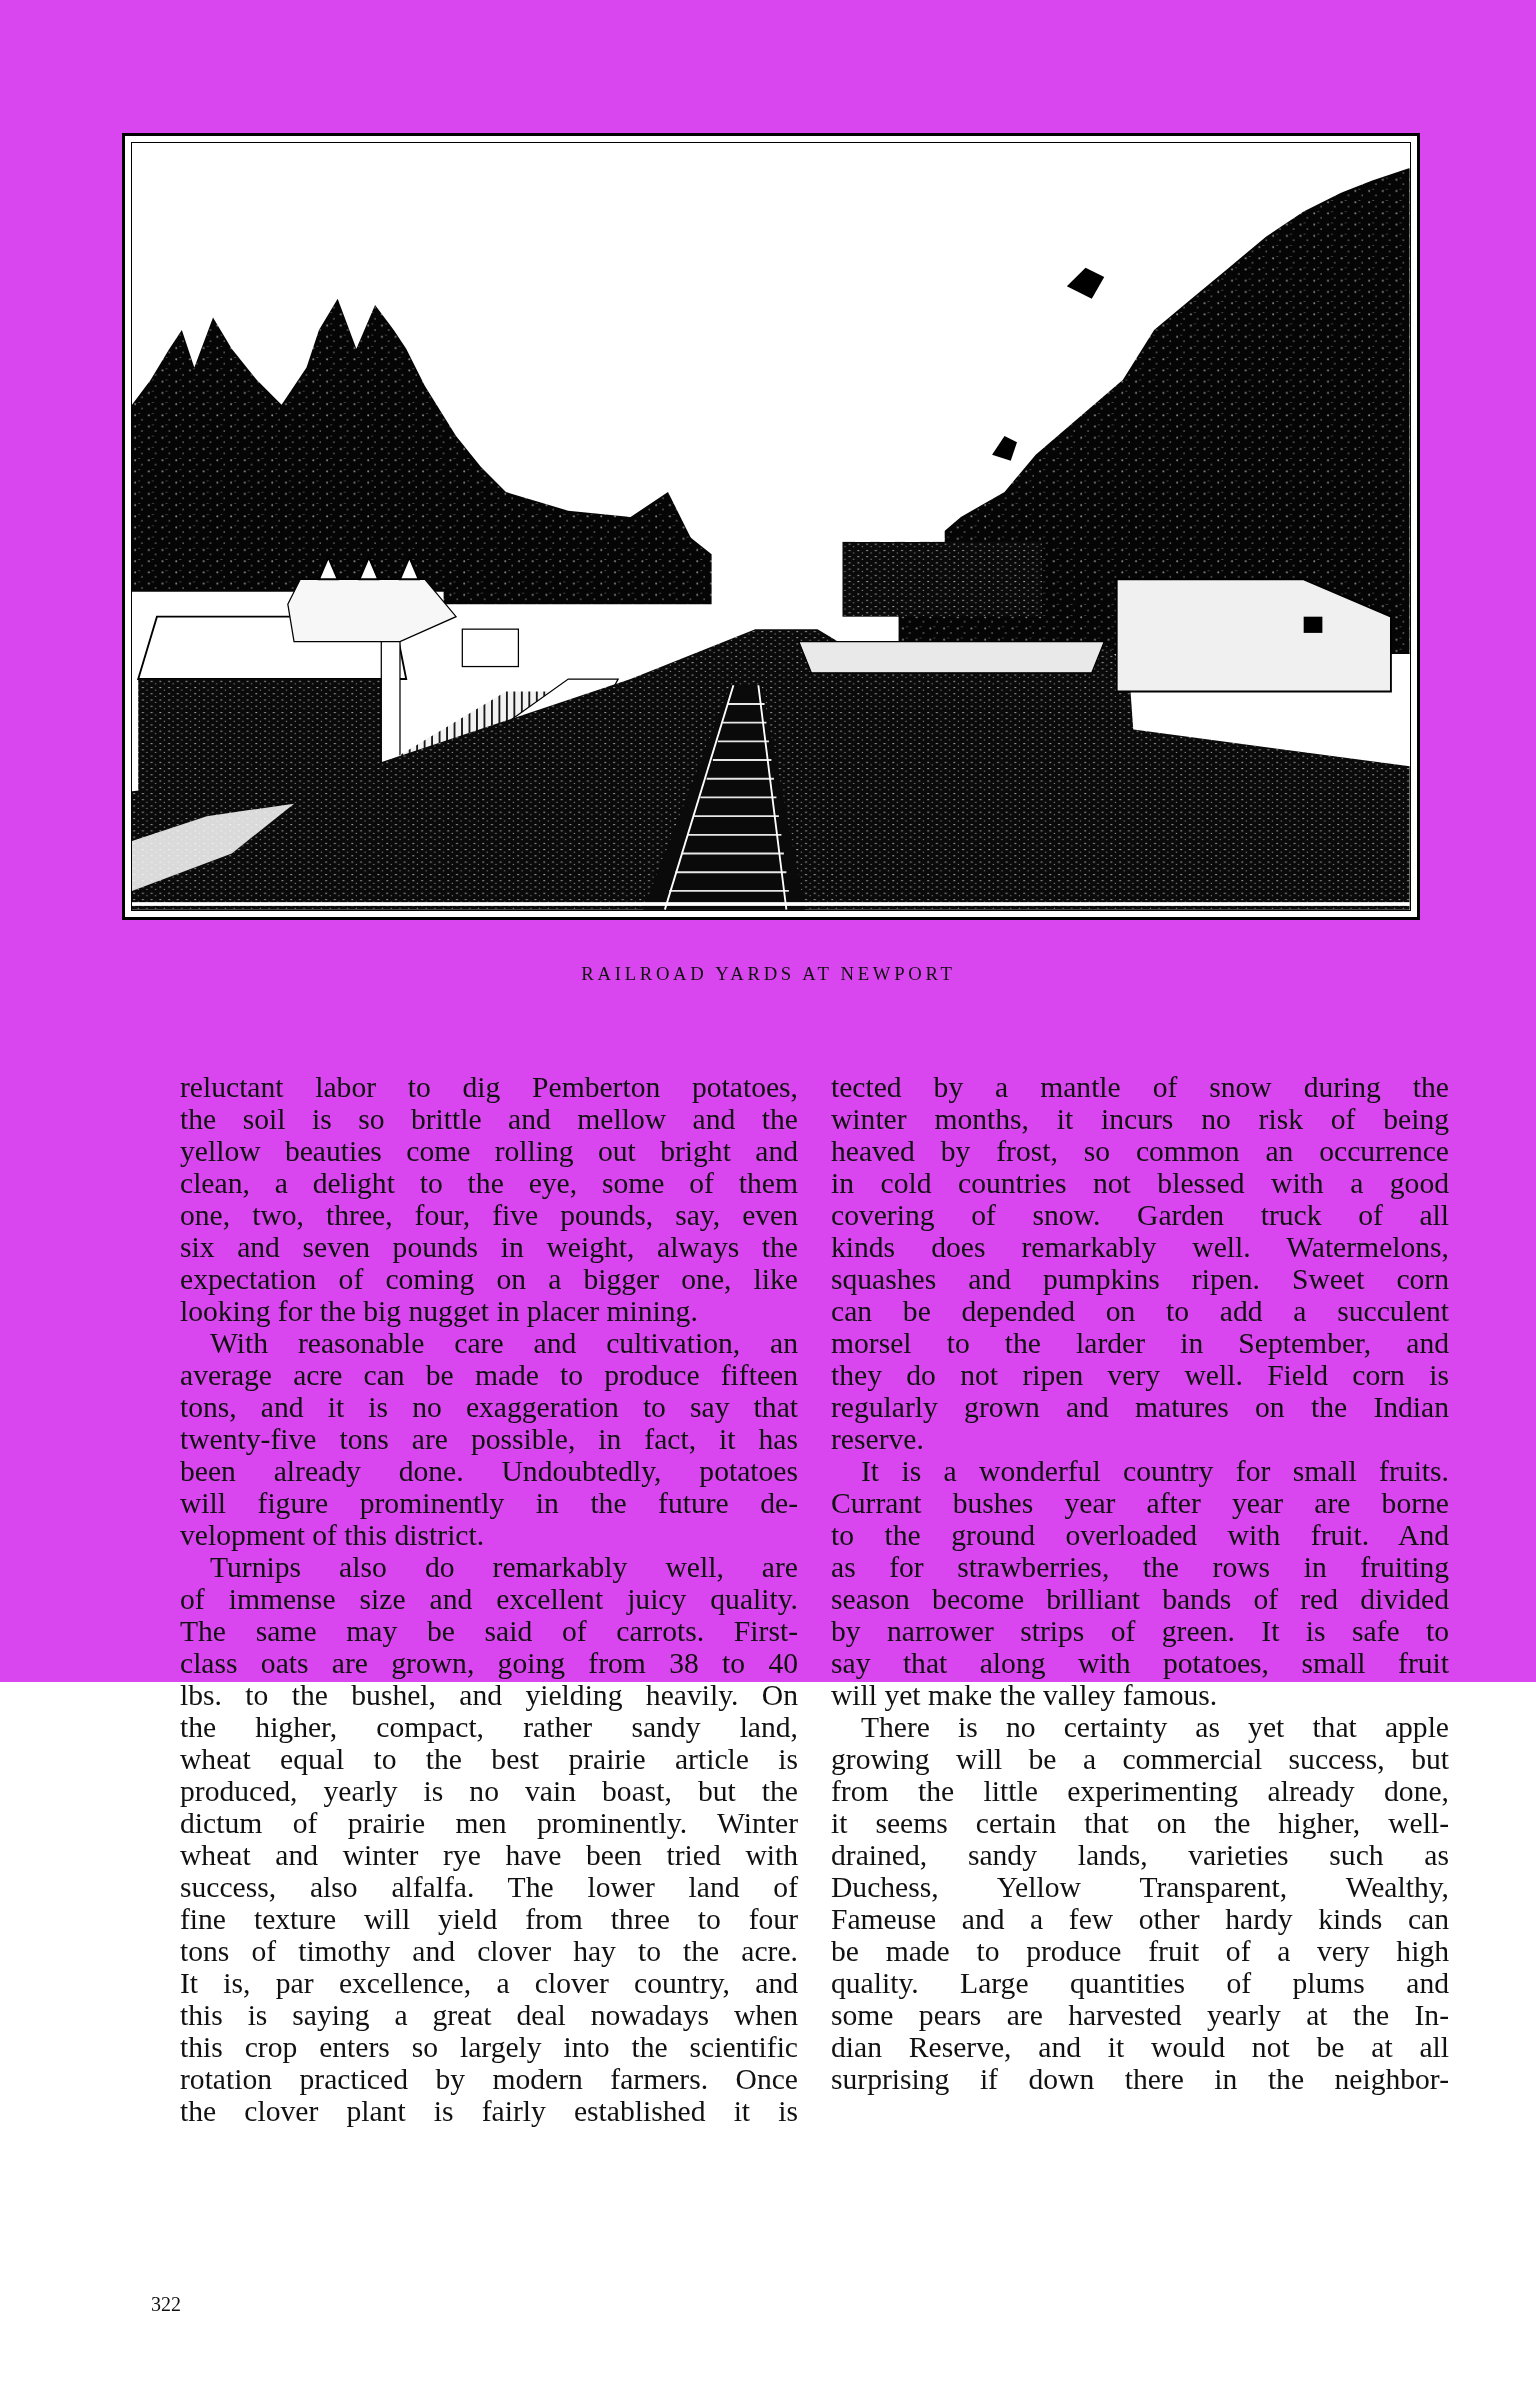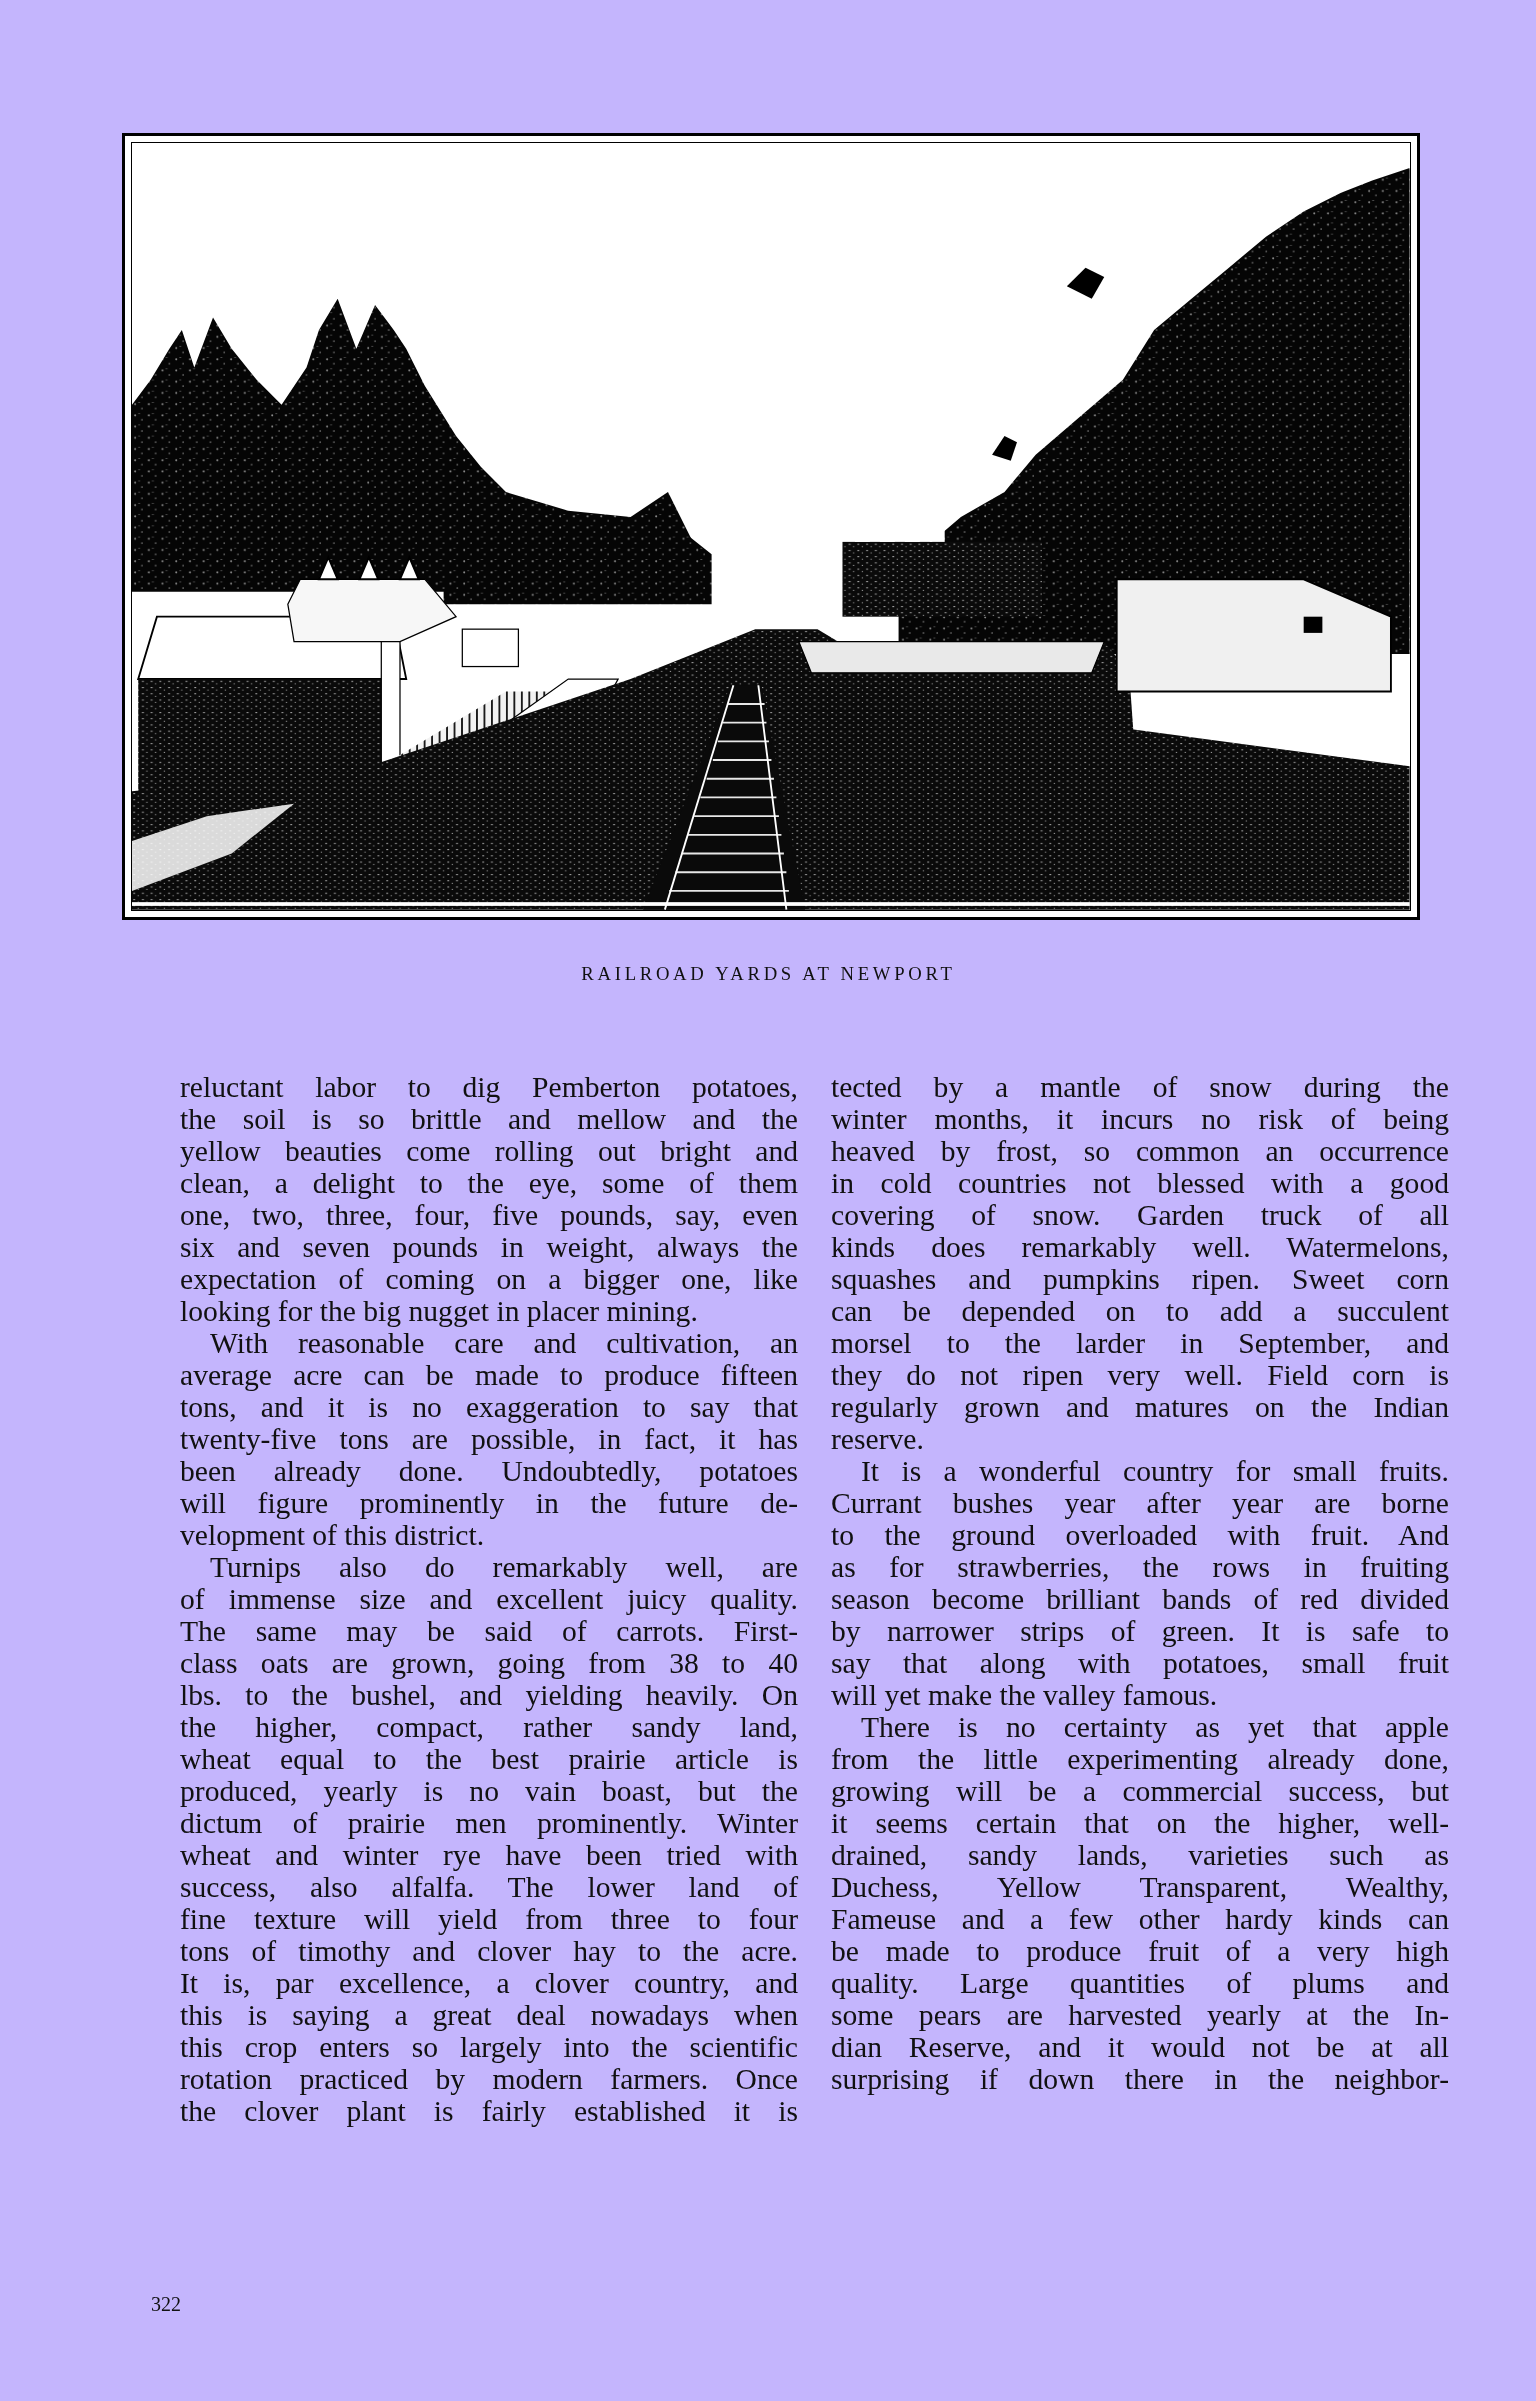--- a/index.html
+++ b/index.html
@@ -1,17 +1,17 @@
 <!DOCTYPE html>
 <html style="font-size:10px"><head>
   <meta charset="utf-8">
   <style>
     html, body { margin: 0; padding: 0; background: #ffffff; }
     body { width: 1537px; height: 2401px; position: relative; overflow: hidden; color: #111111; }
-    .page { position: absolute; left: 0; top: 0; width: 1537px; height: 2401px; background: #c4b5fd; }
+    .page { position: absolute; left: 0; top: 0; width: 1537px; height: 1682px; background: #d946ef; }
 
     
     .photo-frame {
       position: absolute; left: 122px; top: 133px; width: 1298px; height: 787px;
       border: 3.7px solid #000000; box-sizing: border-box; background: #ffffff;
     }
     .photo-inner {
       position: absolute; left: 6.2px; top: 6.2px; right: 6.2px; bottom: 6.2px;
       border: 1.9px solid #000000; overflow: hidden; background: #ffffff;
     }
@@ -189,22 +189,22 @@
       <span class="line last">reserve.</span>
       <span class="line indent">It is a wonderful country for small fruits.</span>
       <span class="line">Currant bushes year after year are borne</span>
       <span class="line">to the ground overloaded with fruit.  And</span>
       <span class="line">as for strawberries, the rows in fruiting</span>
       <span class="line">season become brilliant bands of red divided</span>
       <span class="line">by narrower strips of green.  It is safe to</span>
       <span class="line">say that along with potatoes, small fruit</span>
       <span class="line last">will yet make the valley famous.</span>
       <span class="line indent">There is no certainty as yet that apple</span>
+      <span class="line">growing will be a commercial success, but</span>
       <span class="line">from the little experimenting already done,</span>
-      <span class="line">growing will be a commercial success, but</span>
       <span class="line">it seems certain that on the higher, well-</span>
       <span class="line">drained, sandy lands, varieties such as</span>
       <span class="line">Duchess, Yellow Transparent, Wealthy,</span>
       <span class="line">Fameuse and a few other hardy kinds can</span>
       <span class="line">be made to produce fruit of a very high</span>
       <span class="line">quality.  Large quantities of plums and</span>
       <span class="line">some pears are harvested yearly at the In-</span>
       <span class="line">dian Reserve, and it would not be at all</span>
       <span class="line">surprising if down there in the neighbor-</span>
     </div>

